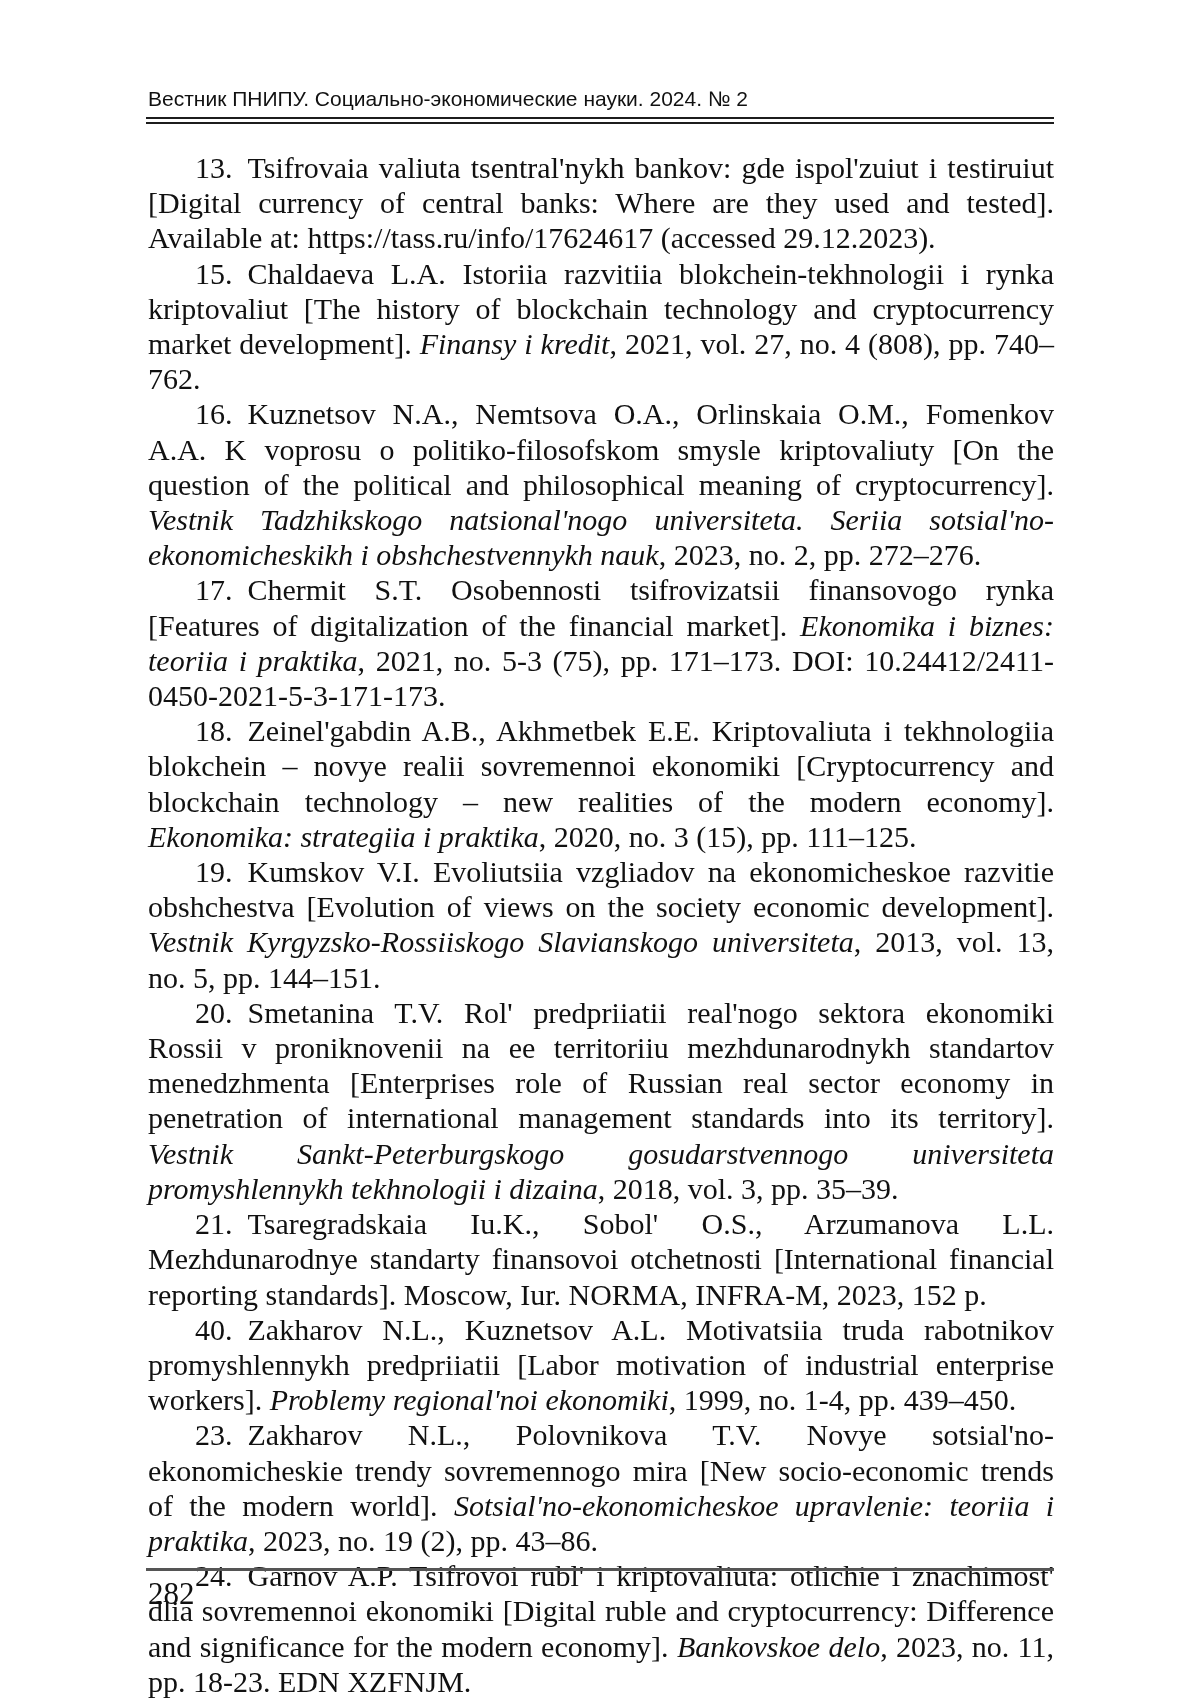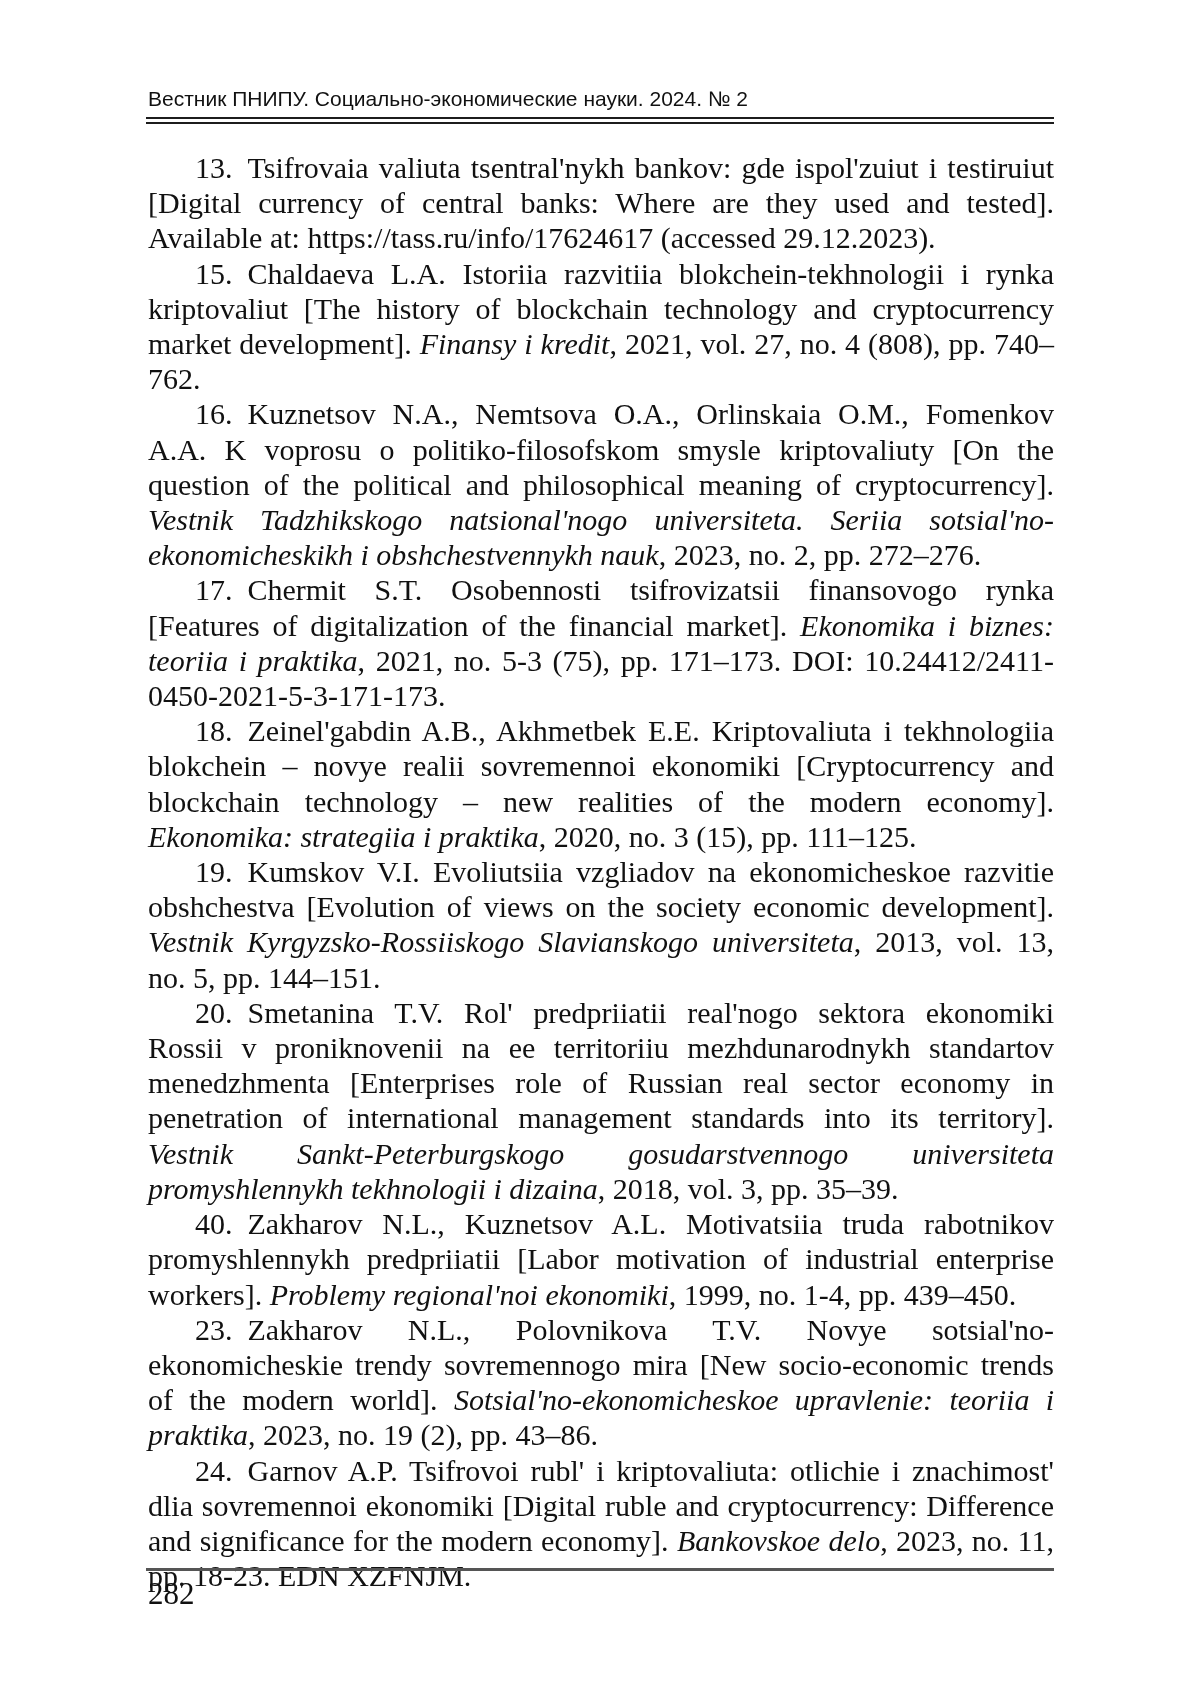--- a/index.html
+++ b/index.html
@@ -81,20 +81,21 @@
   <div class="header-double-rule"></div>
 
   <div class="references">
       <p><span>13. </span><span>Tsifrovaia valiuta tsentral'nykh bankov: gde ispol'zuiut i testiruiut [Digital currency of central banks: Where are they used and tested]. Available at: https://tass.ru/info/17624617 (accessed 29.12.2023).</span></p>
       <p><span>15. </span><span>Chaldaeva L.A. Istoriia razvitiia blokchein-tekhnologii i rynka kriptovaliut [The history of blockchain technology and cryptocurrency market development]. </span><span class="italic">Finansy i kredit</span><span>, 2021, vol. 27, no. 4 (808), pp. 740–762.</span></p>
       <p><span>16. </span><span>Kuznetsov N.A., Nemtsova O.A., Orlinskaia O.M., Fomenkov A.A. K voprosu o politiko-filosofskom smysle kriptovaliuty [On the question of the political and philosophical meaning of cryptocurrency]. </span><span class="italic">Vestnik Tadzhikskogo natsional'nogo universiteta. Seriia sotsial'no-ekonomicheskikh i obshchestvennykh nauk</span><span>, 2023, no. 2, pp. 272–276.</span></p>
       <p><span>17. </span><span>Chermit S.T. Osobennosti tsifrovizatsii finansovogo rynka [Features of digitalization of the financial market]. </span><span class="italic">Ekonomika i biznes: teoriia i praktika</span><span>, 2021, no. 5-3 (75), pp. 171–173. DOI: 10.24412/2411-0450-2021-5-3-171-173.</span></p>
       <p><span>18. </span><span>Zeinel'gabdin A.B., Akhmetbek E.E. Kriptovaliuta i tekhnologiia blokchein – novye realii sovremennoi ekonomiki [Cryptocurrency and blockchain technology – new realities of the modern economy]. </span><span class="italic">Ekonomika: strategiia i praktika</span><span>, 2020, no. 3 (15), pp. 111–125.</span></p>
       <p><span>19. </span><span>Kumskov V.I. Evoliutsiia vzgliadov na ekonomicheskoe razvitie obshchestva [Evolution of views on the society economic development]. </span><span class="italic">Vestnik Kyrgyzsko-Rossiiskogo Slavianskogo universiteta</span><span>, 2013, vol. 13, no. 5, pp. 144–151.</span></p>
       <p><span>20. </span><span>Smetanina T.V. Rol' predpriiatii real'nogo sektora ekonomiki Rossii v proniknovenii na ee territoriiu mezhdunarodnykh standartov menedzhmenta [Enterprises role of Russian real sector economy in penetration of international management standards into its territory]. </span><span class="italic">Vestnik Sankt-Peterburgskogo gosudarstvennogo universiteta promyshlennykh tekhnologii i dizaina</span><span>, 2018, vol. 3, pp. 35–39.</span></p>
+      <p><span>21. </span><span>Tsaregradskaia Iu.K., Sobol' O.S., Arzumanova L.L. Mezhdunarodnye standarty finansovoi otchetnosti [International financial reporting standards]. Moscow, Iur. NORMA, INFRA-M, 2023, 152 p.</span></p>
       <p><span>40. </span><span>Zakharov N.L., Kuznetsov A.L. Motivatsiia truda rabotnikov promyshlennykh predpriiatii [Labor motivation of industrial enterprise workers]. </span><span class="italic">Problemy regional'noi ekonomiki</span><span>, 1999, no. 1-4, pp. 439–450.</span></p>
       <p><span>23. </span><span>Zakharov N.L., Polovnikova T.V. Novye sotsial'no-ekonomicheskie trendy sovremennogo mira [New socio-economic trends of the modern world]. </span><span class="italic">Sotsial'no-ekonomicheskoe upravlenie: teoriia i praktika</span><span>, 2023, no. 19 (2), pp. 43–86.</span></p>
       <p><span>24. </span><span>Garnov A.P. Tsifrovoi rubl' i kriptovaliuta: otlichie i znachimost' dlia sovremennoi ekonomiki [Digital ruble and cryptocurrency: Difference and significance for the modern economy]. </span><span class="italic">Bankovskoe delo</span><span>, 2023, no. 11, pp. 18-23. EDN XZFNJM.</span></p>
     </div>
 
   <div class="footer-rule"></div>
 
   <div class="page-number">282</div>
 
 </div>

